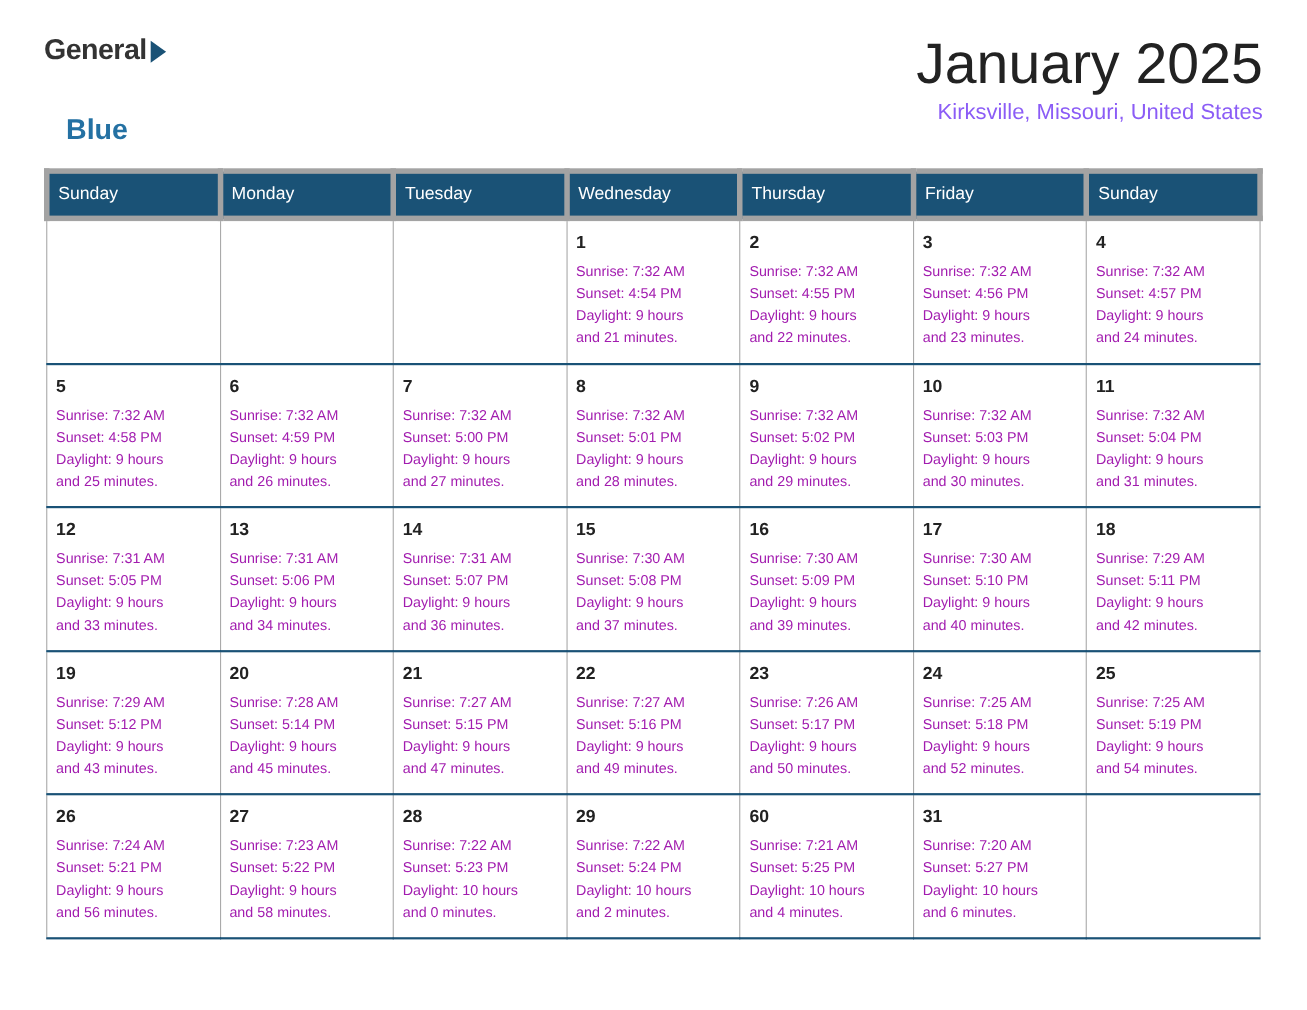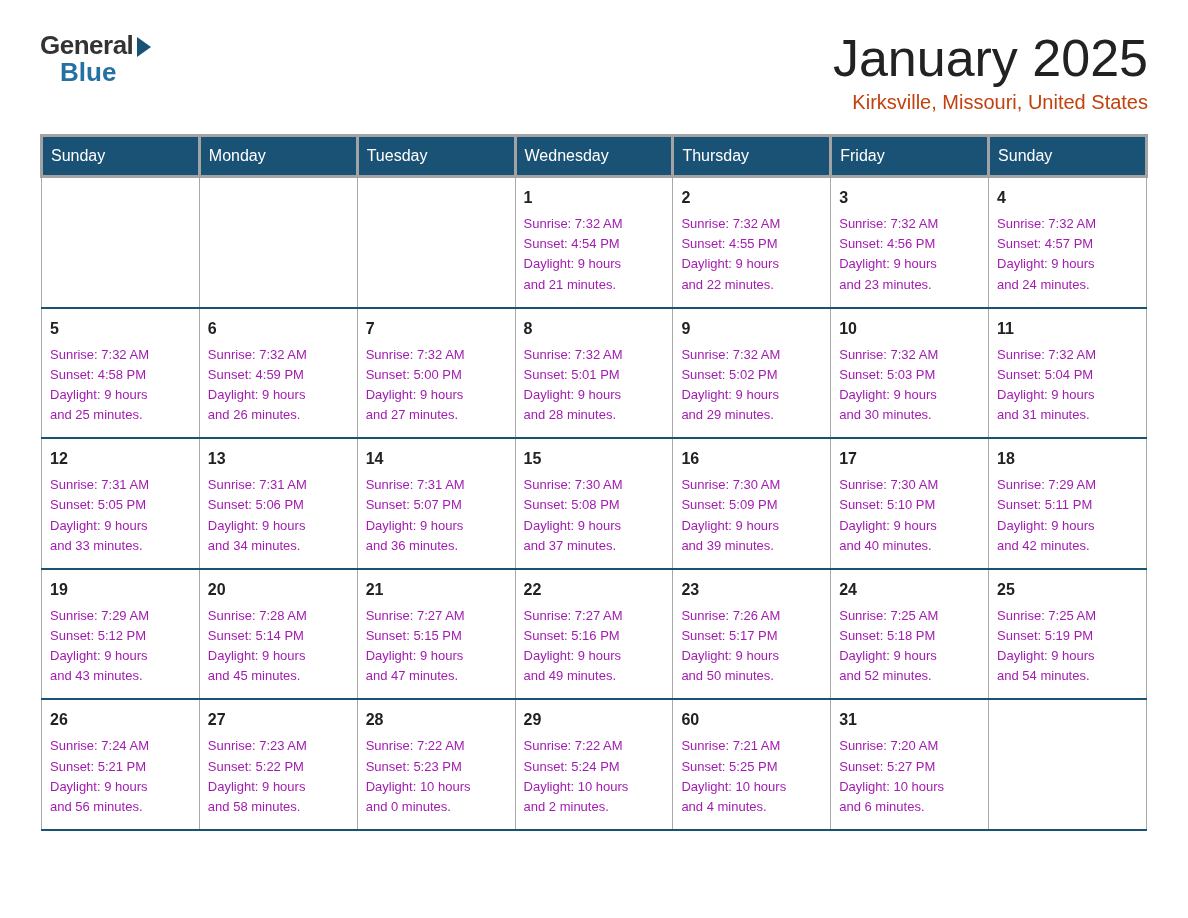--- a/index.html
+++ b/index.html
@@ -13,20 +13,21 @@
     .header {
       display: flex;
       justify-content: space-between;
       align-items: flex-start;
       margin-bottom: 20px;
     }
     .logo {
       display: flex;
       flex-direction: column;
       align-items: flex-start;
+      gap: 45px;
     }
     .logo-top {
       display: flex;
       align-items: center;
     }
     .logo-general {
       font-size: 26px;
       font-weight: bold;
       color: #333;
       letter-spacing: -0.5px;
@@ -52,36 +53,36 @@
     }
     .month-title {
       font-size: 52px;
       font-weight: normal;
       color: #222;
       line-height: 1.1;
       text-align: right;
     }
     .location {
       font-size: 20px;
-      color: #c2410c;
+      color: #8b5cf6;
       margin-top: 4px;
     }
     table {
       width: 100%;
       border-collapse: collapse;
       margin-top: 10px;
     }
     thead tr th {
       background-color: #1a5276;
       color: #fff;
       padding: 10px 8px;
       font-size: 16px;
       font-weight: normal;
       text-align: left;
-      border: 3px solid #a3a3a3;
+      border: 5px solid #a3a3a3;
     }
     tbody tr td {
       vertical-align: top;
       padding: 8px 8px 12px 8px;
       border: 1px solid #aaa;
       width: 14.28%;
       min-height: 90px;
       font-size: 13px;
       color: #333;
       line-height: 1.5;

